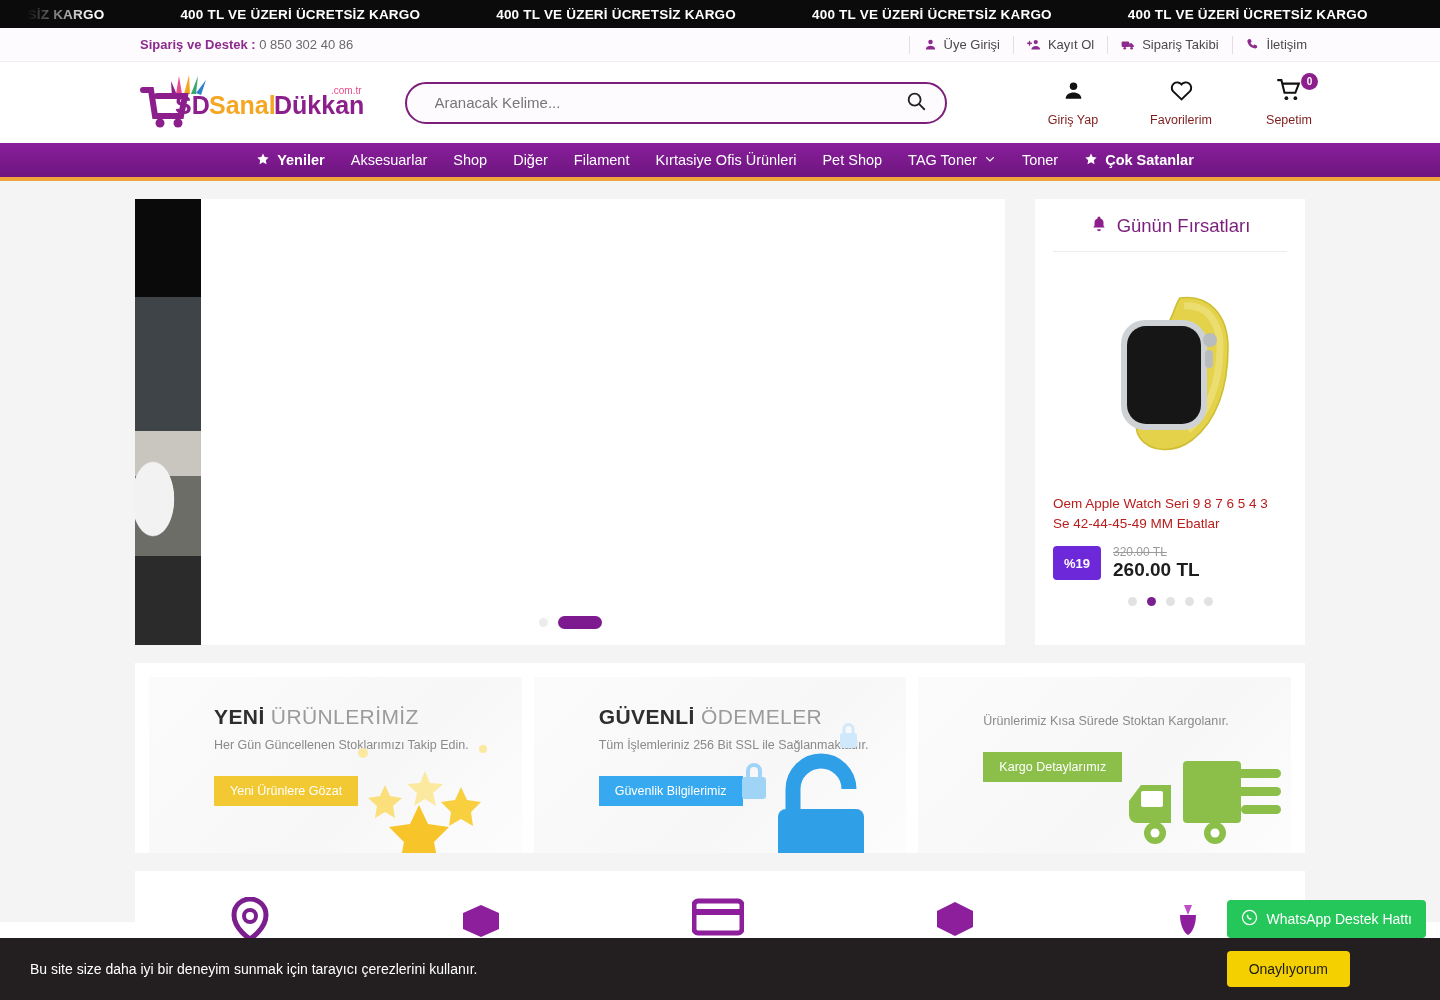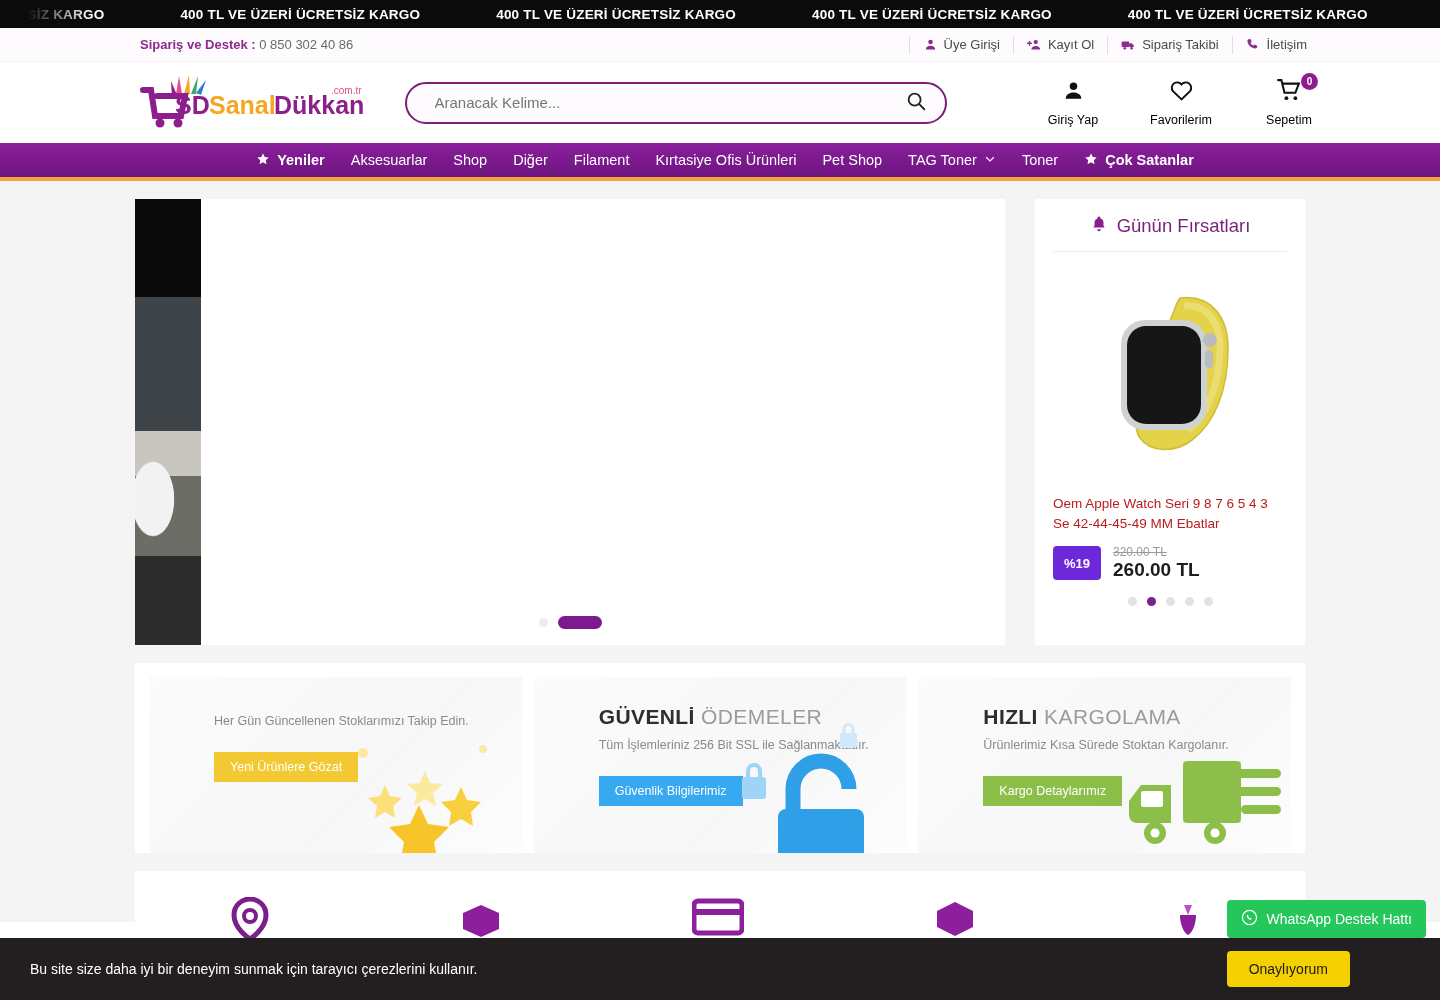--- a/index.html
+++ b/index.html
@@ -62,21 +62,21 @@
     flex: 1; border: none; outline: none; background: transparent;
     font-size: 15px; color: #3b3b3b; font-family: inherit;
   }
   .search input::placeholder { color: #777; }
 
   .acts { display: flex; gap: 46px; margin-left: 56px; }
   .act {
     width: 62px; display: flex; flex-direction: column;
     align-items: center; gap: 6px; cursor: pointer; position: relative;
   }
-  .act-label { font-size: 12.5px; color: #000000; white-space: nowrap; }
+  .act-label { font-size: 12.5px; color: #7f1d1d; white-space: nowrap; }
   .cart-badge {
     position: absolute; top: -5px; right: 2px;
     background: #8d1f8d; color: #fff; font-size: 10px; font-weight: 700;
     width: 17px; height: 17px; border-radius: 50%;
     display: flex; align-items: center; justify-content: center;
   }
 
   
   .nav {
     height: 38px;
@@ -404,37 +404,37 @@
           <span class="dd"></span>
           <span class="dd active"></span>
           <span class="dd"></span>
           <span class="dd"></span>
           <span class="dd"></span>
         </div>
     </div>
   </div>
 
   <div class="features" id="features">
-      <div class="fcard"><div class="fc-sub">Her Gün Güncellenen Stoklarımızı Takip Edin.</div><button class="fc-btn" style="background:#f3c933">Yeni Ürünlere Gözat</button><div class="fc-art"><svg width="185" height="150" viewBox="0 0 185 150">
+      <div class="fcard"><div class="fc-title"><b>YENİ</b> ÜRÜNLERİMİZ</div><div class="fc-sub">Her Gün Güncellenen Stoklarımızı Takip Edin.</div><button class="fc-btn" style="background:#f3c933">Yeni Ürünlere Gözat</button><div class="fc-art"><svg width="185" height="150" viewBox="0 0 185 150">
             <path d="M92 58l5 12 13 1-10 9 3 13-11-7-11 7 3-13-10-9 13-1z" fill="#fbe9a0"></path>
             <path d="M52 72l5 11 12 2-9 8 2 12-10-6-10 6 2-12-9-8 12-2z" fill="#fbdf7a"></path>
             <path d="M128 74l6 13 14 2-10 10 2 14-12-7-12 7 2-14-10-10 14-2z" fill="#f8cf3e"></path>
             <path d="M86 92l9 19 21 3-15 15 4 21-19-10-19 10 4-21-15-15 21-3z" fill="#f7c52a"></path>
             <circle cx="30" cy="40" r="5" fill="#fbe9a0"></circle>
             <circle cx="150" cy="36" r="4" fill="#fbe9a0"></circle>
           </svg></div></div>
       <div class="fcard"><div class="fc-title"><b>GÜVENLİ</b> ÖDEMELER</div><div class="fc-sub">Tüm İşlemleriniz 256 Bit SSL ile Sağlanmaktadır.</div><button class="fc-btn" style="background:#36a9f0">Güvenlik Bilgilerimiz</button><div class="fc-art"><svg width="190" height="150" viewBox="0 0 190 150">
             <rect x="30" y="64" width="24" height="22" rx="3" fill="#9fd4f7"></rect>
             <path d="M36 64v-6a6 6 0 0 1 12 0v6" fill="none" stroke="#9fd4f7" stroke-width="4"></path>
             <rect x="128" y="20" width="17" height="15" rx="2.5" fill="#cfe8fb"></rect>
             <path d="M132 20v-4a4.5 4.5 0 0 1 9 0v4" fill="none" stroke="#cfe8fb" stroke-width="3"></path>
             <rect x="66" y="96" width="86" height="58" rx="8" fill="#2f9fe8"></rect>
             <path d="M81 96V76a28 28 0 0 1 56 0" fill="none" stroke="#2f9fe8" stroke-width="15"></path>
           </svg></div></div>
-      <div class="fcard"><div class="fc-title"><b>HIZLI</b> KARGOLAMA</div><div class="fc-sub">Ürünlerimiz Kısa Sürede Stoktan Kargolanır.</div><button class="fc-btn" style="background:#8cbf4a">Kargo Detaylarımız</button><div class="fc-art"><svg width="190" height="150" viewBox="0 0 190 150">
+      <div class="fcard"><div class="fc-sub">Ürünlerimiz Kısa Sürede Stoktan Kargolanır.</div><button class="fc-btn" style="background:#8cbf4a">Kargo Detaylarımız</button><div class="fc-art"><svg width="190" height="150" viewBox="0 0 190 150">
             <rect x="86" y="48" width="58" height="62" rx="4" fill="#8cbf4a"></rect>
             <path d="M44 72h30v38H40a8 8 0 0 1-8-8V88z" fill="#8cbf4a"></path>
             <rect x="44" y="78" width="22" height="16" rx="2" fill="#fff"></rect>
             <circle cx="58" cy="120" r="11" fill="#8cbf4a"></circle>
             <circle cx="58" cy="120" r="4.5" fill="#fff"></circle>
             <circle cx="118" cy="120" r="11" fill="#8cbf4a"></circle>
             <circle cx="118" cy="120" r="4.5" fill="#fff"></circle>
             <rect x="140" y="56" width="44" height="9" rx="4.5" fill="#8cbf4a"></rect>
             <rect x="132" y="74" width="52" height="9" rx="4.5" fill="#8cbf4a"></rect>
             <rect x="144" y="92" width="40" height="9" rx="4.5" fill="#8cbf4a"></rect>

